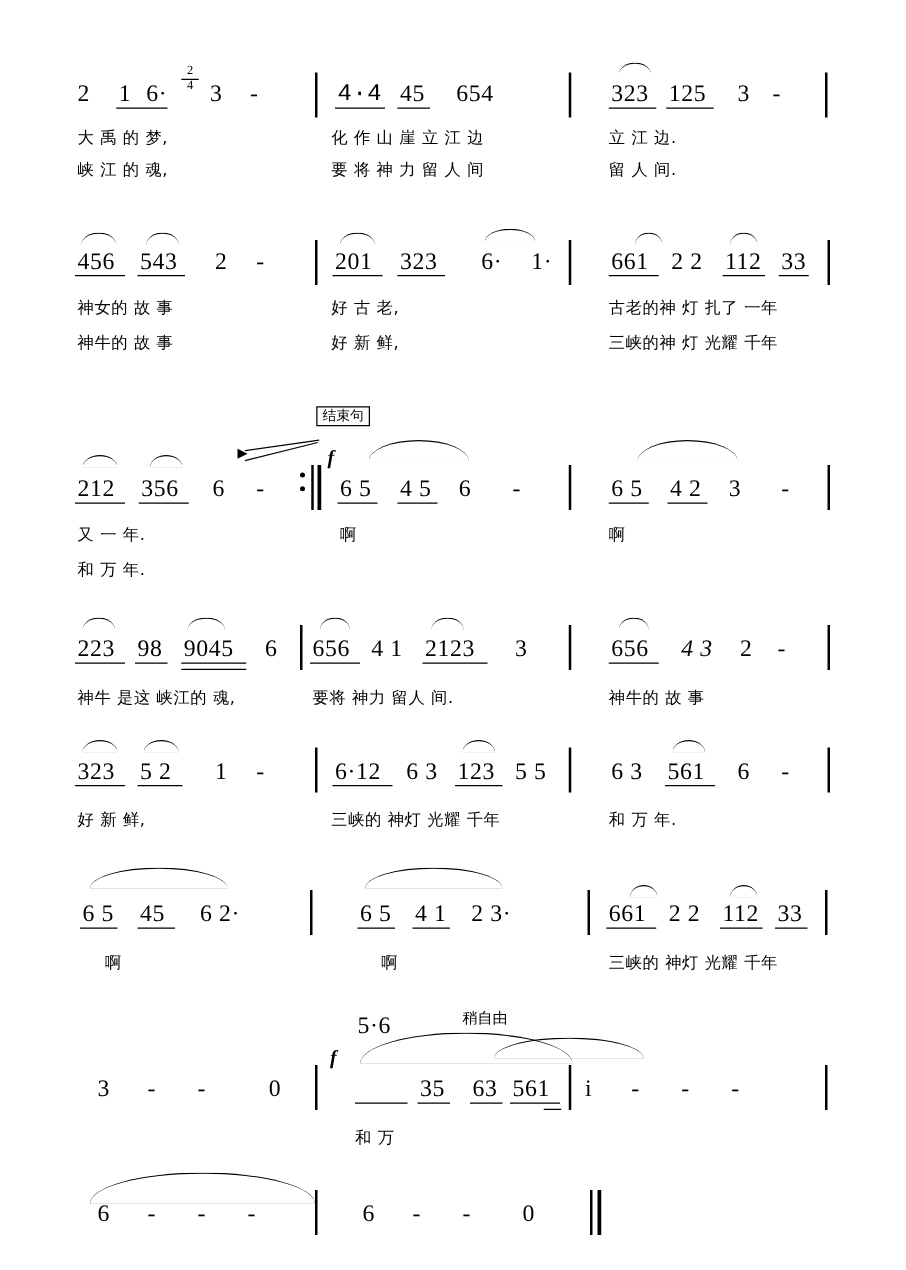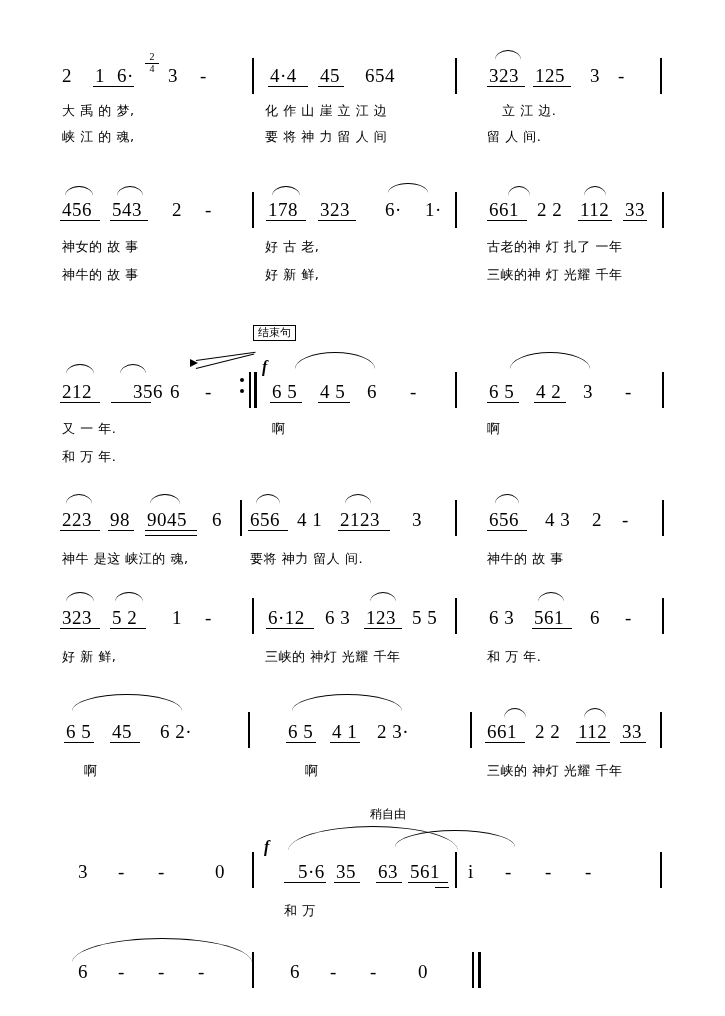--- a/index.html
+++ b/index.html
@@ -142,55 +142,55 @@
 
   <div class="note-line" style="left:62px; top:66px;">2</div>
   <div class="note-line" style="left:95px; top:66px;">1</div>
   <div class="note-line" style="left:117px; top:66px;">6·</div>
   <div class="beam" style="left:93px; top:86px; width:41px;"></div>
   <div class="frac" style="left:145px; top:52px; width:14px;"><b>2</b><span>4</span></div>
   <div class="note-line" style="left:168px; top:66px;">3</div>
   <div class="note-line" style="left:200px; top:66px;">-</div>
   <div class="bar" style="left:252px; top:58px; height:36px;"></div>
 
-  <div class="note-line" style="left:270px; top:66px;">4·4</div>
+  <div class="note-line" style="left:270px; top:66px;font-family:Liberation Mono, monospace;">4·4</div>
   <div class="beam" style="left:268px; top:86px; width:40px;"></div>
   <div class="note-line" style="left:320px; top:66px;">45</div>
   <div class="beam" style="left:318px; top:86px; width:26px;"></div>
   <div class="note-line" style="left:365px; top:66px;">654</div>
   <div class="bar" style="left:455px; top:58px; height:36px;"></div>
 
   <div class="slur" style="left:495px; top:50px; width:26px;"></div>
   <div class="note-line" style="left:489px; top:66px;">323</div>
   <div class="beam" style="left:487px; top:86px; width:38px;"></div>
   <div class="note-line" style="left:535px; top:66px;">125</div>
   <div class="beam" style="left:533px; top:86px; width:38px;"></div>
   <div class="note-line" style="left:590px; top:66px;">3</div>
   <div class="note-line" style="left:618px; top:66px;">-</div>
   <div class="bar" style="left:660px; top:58px; height:36px;"></div>
 
   <div class="lyric-line" style="left:62px; top:104px;">大 禹 的 梦,</div>
   <div class="lyric-line" style="left:265px; top:104px;">化 作 山 崖 立 江 边</div>
-  <div class="lyric-line" style="left:487px; top:104px;margin-left:15px;">立    江    边.</div>
+  <div class="lyric-line" style="left:487px; top:104px;">立    江    边.</div>
   <div class="lyric-line" style="left:62px; top:130px;">峡 江 的 魂,</div>
   <div class="lyric-line" style="left:265px; top:130px;">要 将 神 力 留 人 间</div>
   <div class="lyric-line" style="left:487px; top:130px;">留   人   间.</div>
 
   <div class="slur" style="left:65px; top:186px; width:28px;"></div>
   <div class="note-line" style="left:62px; top:200px;">456</div>
   <div class="beam" style="left:60px; top:220px; width:40px;"></div>
   <div class="slur" style="left:117px; top:186px; width:26px;"></div>
   <div class="note-line" style="left:112px; top:200px;">543</div>
   <div class="beam" style="left:110px; top:220px; width:38px;"></div>
   <div class="note-line" style="left:172px; top:200px;">2</div>
   <div class="note-line" style="left:205px; top:200px;">-</div>
   <div class="bar" style="left:252px; top:192px; height:36px;"></div>
 
   <div class="slur" style="left:272px; top:186px; width:28px;"></div>
-  <div class="note-line" style="left:268px; top:200px;">178</div>
+  <div class="note-line" style="left:268px; top:200px;">201</div>
   <div class="beam" style="left:266px; top:220px; width:40px;"></div>
   <div class="note-line" style="left:320px; top:200px;">323</div>
   <div class="beam" style="left:318px; top:220px; width:38px;"></div>
   <div class="slur" style="left:388px; top:183px; width:40px;"></div>
   <div class="note-line" style="left:385px; top:200px;">6·</div>
   <div class="note-line" style="left:425px; top:200px;">1·</div>
   <div class="bar" style="left:455px; top:192px; height:36px;"></div>
 
   <div class="slur" style="left:508px; top:186px; width:22px;"></div>
   <div class="note-line" style="left:489px; top:200px;">661</div>
@@ -212,21 +212,21 @@
 
   <div class="label-box" style="left:253px; top:325px;">结束句</div>
   <div class="arrow-line" style="left:196px; top:360px; width:60px; transform:rotate(-8deg); transform-origin:left center;"></div>
   <div class="arrow-line" style="left:196px; top:368px; width:60px; transform:rotate(-14deg); transform-origin:left center;"></div>
   <div class="arrow-head" style="left:190px; top:359px; transform:rotate(180deg);"></div>
 
   <div class="slur" style="left:66px; top:364px; width:28px;"></div>
   <div class="note-line" style="left:62px; top:382px;">212</div>
   <div class="beam" style="left:60px; top:402px; width:40px;"></div>
   <div class="slur" style="left:120px; top:364px; width:26px;"></div>
-  <div class="note-line" style="left:113px; top:382px;margin-left:20px;">356</div>
+  <div class="note-line" style="left:113px; top:382px;">356</div>
   <div class="beam" style="left:111px; top:402px; width:40px;"></div>
   <div class="note-line" style="left:170px; top:382px;">6</div>
   <div class="note-line" style="left:205px; top:382px;">-</div>
 
   <div class="repeat-dots" style="left:240px; top:378px;">
       <i></i>
       <i class="sp"></i>
       <i></i>
     </div>
   <div class="bar thin2" style="left:249px; top:372px; height:36px;"></div>
@@ -274,21 +274,21 @@
   <div class="note-line" style="left:297px; top:510px;">4 1</div>
   <div class="slur" style="left:345px; top:494px; width:26px;"></div>
   <div class="note-line" style="left:340px; top:510px;">2123</div>
   <div class="beam" style="left:338px; top:530px; width:52px;"></div>
   <div class="note-line" style="left:412px; top:510px;">3</div>
   <div class="bar" style="left:455px; top:500px; height:36px;"></div>
 
   <div class="slur" style="left:495px; top:494px; width:24px;"></div>
   <div class="note-line" style="left:489px; top:510px;">656</div>
   <div class="beam" style="left:487px; top:530px; width:40px;"></div>
-  <div class="note-line" style="left:545px; top:510px;">4 3</div>
+  <div class="note-line" style="left:545px; top:510px;font-style:italic;">4 3</div>
   <div class="note-line" style="left:592px; top:510px;">2</div>
   <div class="note-line" style="left:622px; top:510px;">-</div>
   <div class="bar" style="left:662px; top:500px; height:36px;"></div>
 
   <div class="lyric-line" style="left:62px; top:552px;">神牛 是这 峡江的 魂,</div>
   <div class="lyric-line" style="left:250px; top:552px;">要将 神力 留人  间.</div>
   <div class="lyric-line" style="left:487px; top:552px;">神牛的 故    事</div>
 
   <div class="slur" style="left:66px; top:592px; width:28px;"></div>
   <div class="note-line" style="left:62px; top:608px;">323</div>
@@ -356,21 +356,21 @@
   <div class="slur huge" style="left:288px; top:826px; width:170px;"></div>
   <div class="slur big" style="left:395px; top:830px; width:120px;"></div>
 
   <div class="note-line" style="left:78px; top:862px;">3</div>
   <div class="note-line" style="left:118px; top:862px;">-</div>
   <div class="note-line" style="left:158px; top:862px;">-</div>
   <div class="note-line" style="left:215px; top:862px;">0</div>
   <div class="bar" style="left:252px; top:852px; height:36px;"></div>
 
   <div class="dyn" style="left:264px; top:838px;">f</div>
-  <div class="note-line" style="left:286px; top:862px;margin-left:12px;">5·6</div>
+  <div class="note-line" style="left:286px; top:811px;">5·6</div>
   <div class="beam" style="left:284px; top:882px; width:42px;"></div>
   <div class="note-line" style="left:336px; top:862px;">35</div>
   <div class="beam" style="left:334px; top:882px; width:26px;"></div>
   <div class="note-line" style="left:378px; top:862px;">63</div>
   <div class="beam" style="left:376px; top:882px; width:26px;"></div>
   <div class="note-line" style="left:410px; top:862px;">561</div>
   <div class="beam" style="left:408px; top:882px; width:40px;"></div>
   <div class="beam2" style="left:435px; top:887px; width:14px;"></div>
   <div class="bar" style="left:455px; top:852px; height:36px;"></div>
 

